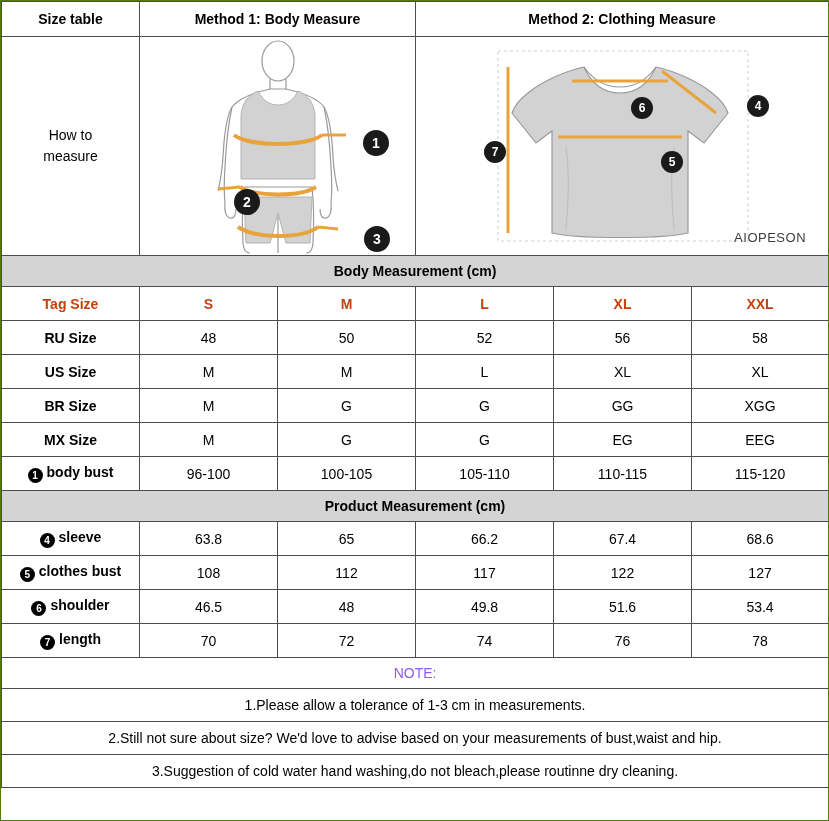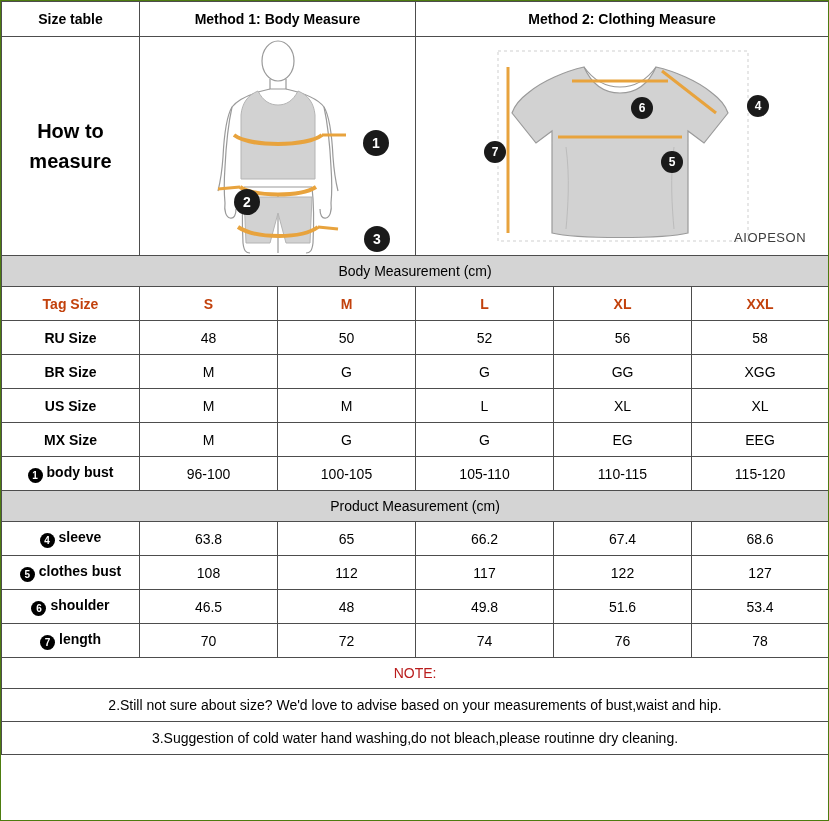--- a/index.html
+++ b/index.html
@@ -32,22 +32,22 @@
     font-size: 14px;
   }
 
   
   .hdr-cell {
     font-weight: bold;
     font-size: 16px;
     height: 34px;
   }
   .howto {
-    font-size: 20px;
-    font-weight: bold;
+    font-size: 14px;
+    font-weight: normal;
     line-height: 1.5;
   }
   .illu-cell { height: 218px; position: relative; }
 
   .illus {
     position: relative;
     width: 100%;
     height: 100%;
   }
 
@@ -67,21 +67,21 @@
   .badge.sm {
     width: 22px;
     height: 22px;
     line-height: 22px;
     font-size: 12px;
   }
 
   
   .section-bar {
     background: #d4d4d4;
-    font-weight: normal;
+    font-weight: bold;
     font-size: 18px;
     height: 30px;
   }
 
   
   .row-head {
     text-align: left;
     padding-left: 6px;
     font-weight: bold;
     font-size: 14px;
@@ -99,21 +99,21 @@
     color: #fff;
     font-size: 10px;
     line-height: 15px;
     text-align: center;
     margin-right: 4px;
     vertical-align: -2px;
   }
 
   
   .note-title {
-    color: #b91c1c;
+    color: #8b5cf6;
     font-size: 15px;
     height: 30px;
     text-align: center;
   }
   .note-line {
     text-align: left;
     padding-left: 6px;
     font-size: 14px;
     height: 32px;
   }
@@ -245,37 +245,37 @@
   <tr>
     <td class="row-head datacell">RU Size</td>
     <td class="datacell">48</td>
     <td class="datacell">50</td>
     <td class="datacell">52</td>
     <td class="datacell">56</td>
     <td class="datacell">58</td>
   </tr>
 
   <tr>
+    <td class="row-head datacell">US Size</td>
+    <td class="datacell">M</td>
+    <td class="datacell">M</td>
+    <td class="datacell">L</td>
+    <td class="datacell">XL</td>
+    <td class="datacell">XL</td>
+  </tr>
+
+  <tr>
     <td class="row-head datacell">BR Size</td>
     <td class="datacell">M</td>
     <td class="datacell">G</td>
     <td class="datacell">G</td>
     <td class="datacell">GG</td>
     <td class="datacell">XGG</td>
   </tr>
 
-  <tr>
-    <td class="row-head datacell">US Size</td>
-    <td class="datacell">M</td>
-    <td class="datacell">M</td>
-    <td class="datacell">L</td>
-    <td class="datacell">XL</td>
-    <td class="datacell">XL</td>
-  </tr>
-
 
   <tr>
     <td class="row-head datacell">MX Size</td>
     <td class="datacell">M</td>
     <td class="datacell">G</td>
     <td class="datacell">G</td>
     <td class="datacell">EG</td>
     <td class="datacell">EEG</td>
   </tr>
 
@@ -335,20 +335,23 @@
     <td class="datacell">72</td>
     <td class="datacell">74</td>
     <td class="datacell">76</td>
     <td class="datacell">78</td>
   </tr>
 
   <tr>
     <td class="note-title" colspan="6">NOTE:</td>
   </tr>
   <tr>
+    <td class="note-line" colspan="6">1.Please allow a tolerance of 1-3 cm in measurements.</td>
+  </tr>
+  <tr>
     <td class="note-line" colspan="6">2.Still not sure about size? We'd love to advise based on your measurements of bust,waist and hip.</td>
   </tr>
   <tr>
     <td class="note-line" colspan="6">3.Suggestion of cold water hand washing,do not bleach,please routinne dry cleaning.</td>
   </tr>
 </tbody>
     </table>
 </div>
 
 </body></html>

